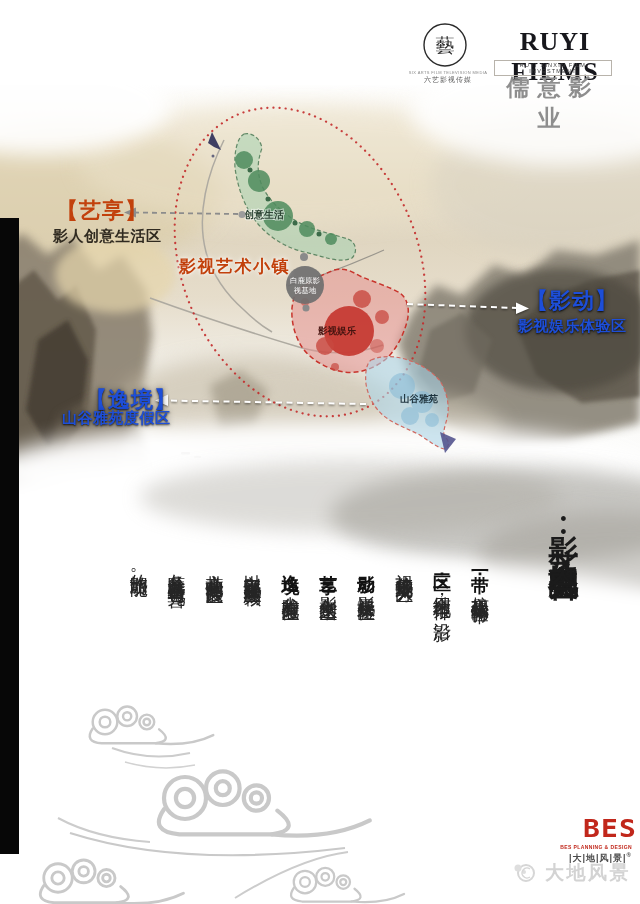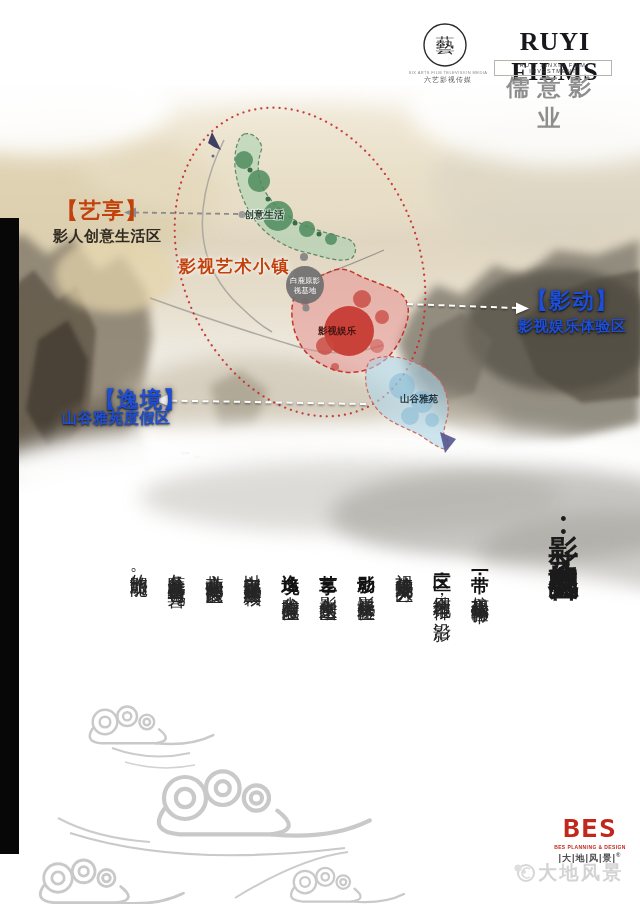--- a/index.html
+++ b/index.html
@@ -40,27 +40,27 @@
   .vtitle{left:547px;top:512px;height:330px;writing-mode:vertical-rl;z-index:5;
       font-family:"Liberation Serif",serif;font-size:30px;font-weight:700;color:#1b1b1b;
       letter-spacing:1.5px;line-height:1.12;}
   .cols{left:128px;top:560px;width:362px;height:245px;display:flex;flex-direction:row-reverse;
       justify-content:space-between;z-index:5;}
   .col{writing-mode:vertical-rl;font-family:"Liberation Serif",serif;font-size:18px;
       line-height:1.15;letter-spacing:1.3px;color:#262626;}
   .col .lead{font-weight:700;color:#121212;}
 
   
-  .bes{left:548px;top:814px;width:84px;text-align:center;z-index:5;}
+  .bes{left:548px;top:814px;width:84px;text-align:right;z-index:5;}
   .bes-mark{font-family:"DejaVu Sans Mono",monospace;font-size:25px;font-weight:800;
       color:#c1271b;letter-spacing:1px;transform:scaleX(1.12);}
   .bes-tag{font-size:5px;font-weight:700;color:#c1271b;letter-spacing:.4px;margin-top:1px;}
   .bes-cn{font-size:9px;font-weight:700;color:#4b4b4b;letter-spacing:1px;margin-top:2px;}
   .bes-cn sup{font-size:6px;}
-  .wm{left:512px;top:860px;display:flex;align-items:center;gap:0;z-index:5;
+  .wm{left:512px;top:860px;display:flex;align-items:center;gap:7px;z-index:5;
       color:#d3d3d3;font-size:19px;letter-spacing:2.5px;font-weight:600;}
 </style>
 </head>
 <body>
 
 <div id="page">
 
   <div class="abs painting">
     <svg viewBox="0 0 640 560">
       <defs>
@@ -236,21 +236,21 @@
       </g>
     </g>
   </svg>
 
   <div class="abs callout-title" style="left:56px;top:196px">【艺享】</div>
   <div class="abs callout-sub" style="left:53px;top:227px">影人创意生活区</div>
 
   <div class="abs callout-title light" style="left:526px;top:286px">【影动】</div>
   <div class="abs callout-sub light" style="left:518px;top:317px">影视娱乐体验区</div>
 
-  <div class="abs callout-title light" style="left:94px;top:385px">【逸境】</div>
+  <div class="abs callout-title light" style="left:85px;top:385px">【逸境】</div>
   <div class="abs callout-sub light" style="left:62px;top:409px">山谷雅苑度假区</div>
 
   <div class="abs town">影视艺术小镇</div>
 
   <div class="abs vtitle">影·艺·境的完美融合</div>
 
   <div class="abs cols">
     <div class="col"><span class="lead">一带：</span><span>核心景观休闲体验带</span></div>
     <div class="col"><span class="lead">三区：</span><span>结合用地条件，沿影</span></div>
     <div class="col"><span class="lead"></span><span>视体验带规划三大分区</span></div>

